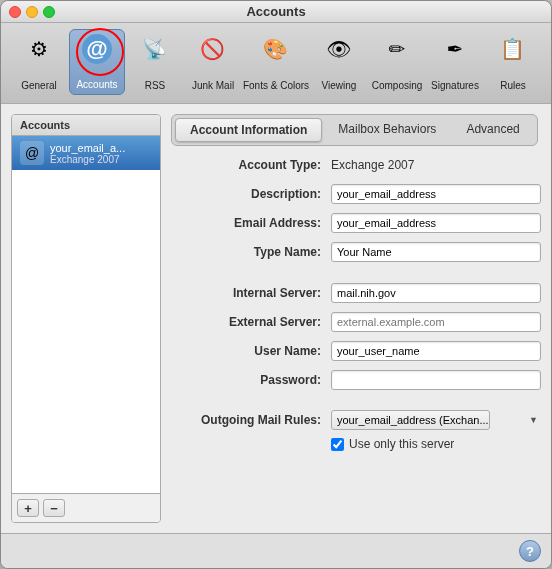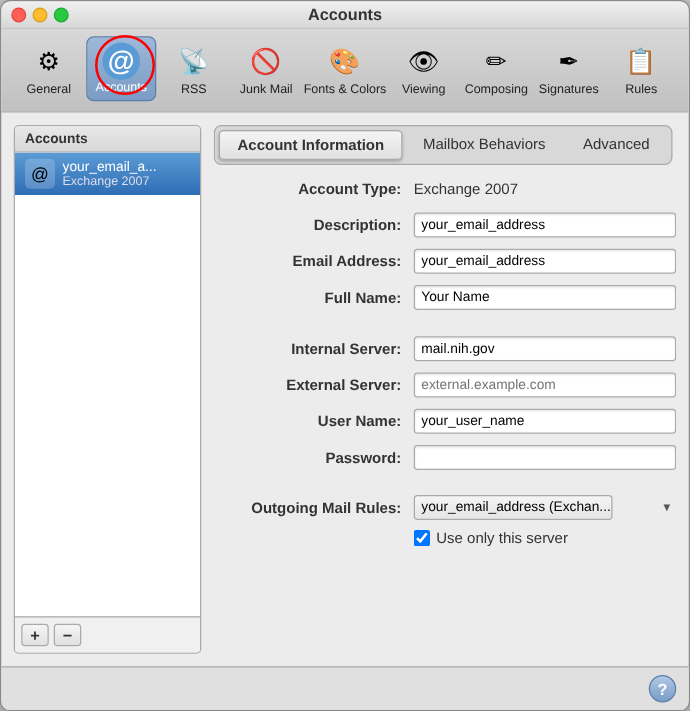--- a/index.html
+++ b/index.html
@@ -82,21 +82,21 @@
       height: 32px;
       display: flex;
       align-items: center;
       justify-content: center;
       font-size: 20px;
       position: relative;
     }
     .toolbar-label {
       font-size: 10px;
       color: #222;
-      margin-top: 1px;
+      margin-top: 15px;
       white-space: nowrap;
     }
     
     .toolbar-item.active .toolbar-icon::after {
       content: '';
       position: absolute;
       width: 44px;
       height: 44px;
       border: 2.5px solid red;
       border-radius: 50%;
@@ -427,21 +427,21 @@
           <span class="form-label">Description:</span>
           <input class="form-input" type="text" value="your_email_address" style="">
         </div>
 
         <div class="form-row">
           <span class="form-label">Email Address:</span>
           <input class="form-input" type="text" value="your_email_address" style="">
         </div>
 
         <div class="form-row">
-          <span class="form-label">Full Name:</span>
+          <span class="form-label">Type Name:</span>
           <input class="form-input" type="text" value="Your Name" style="">
         </div>
 
         <div class="form-divider"></div>
 
         <div class="form-row">
           <span class="form-label">Internal Server:</span>
           <input class="form-input" type="text" value="mail.nih.gov" style="">
         </div>
 

